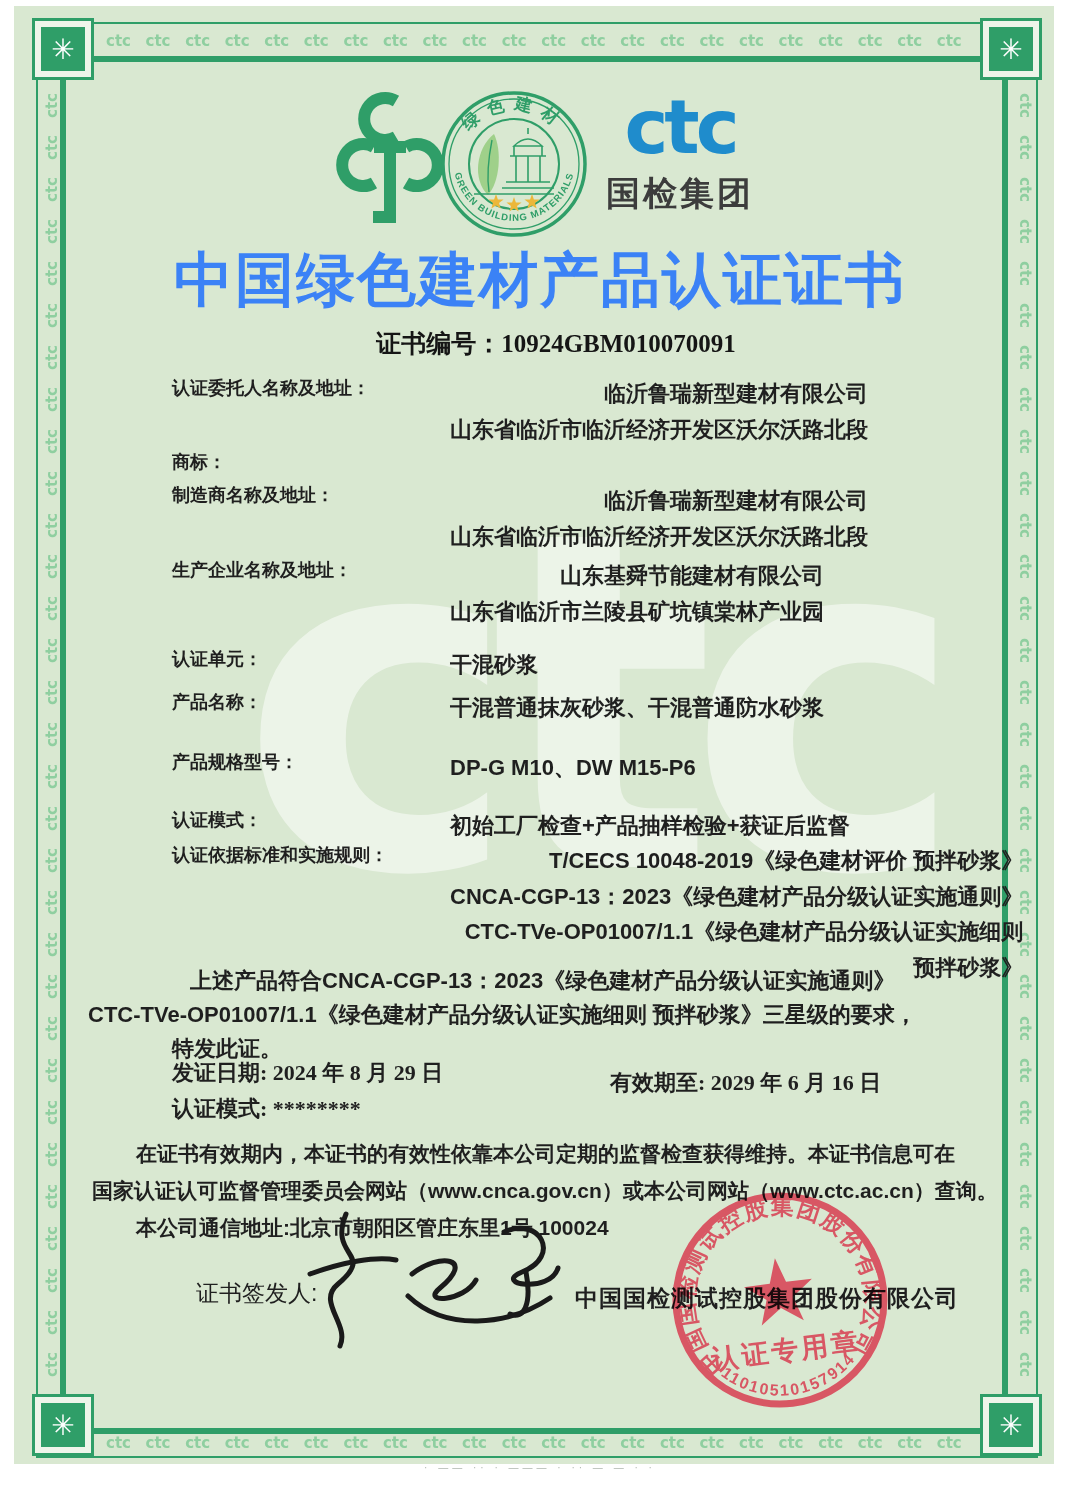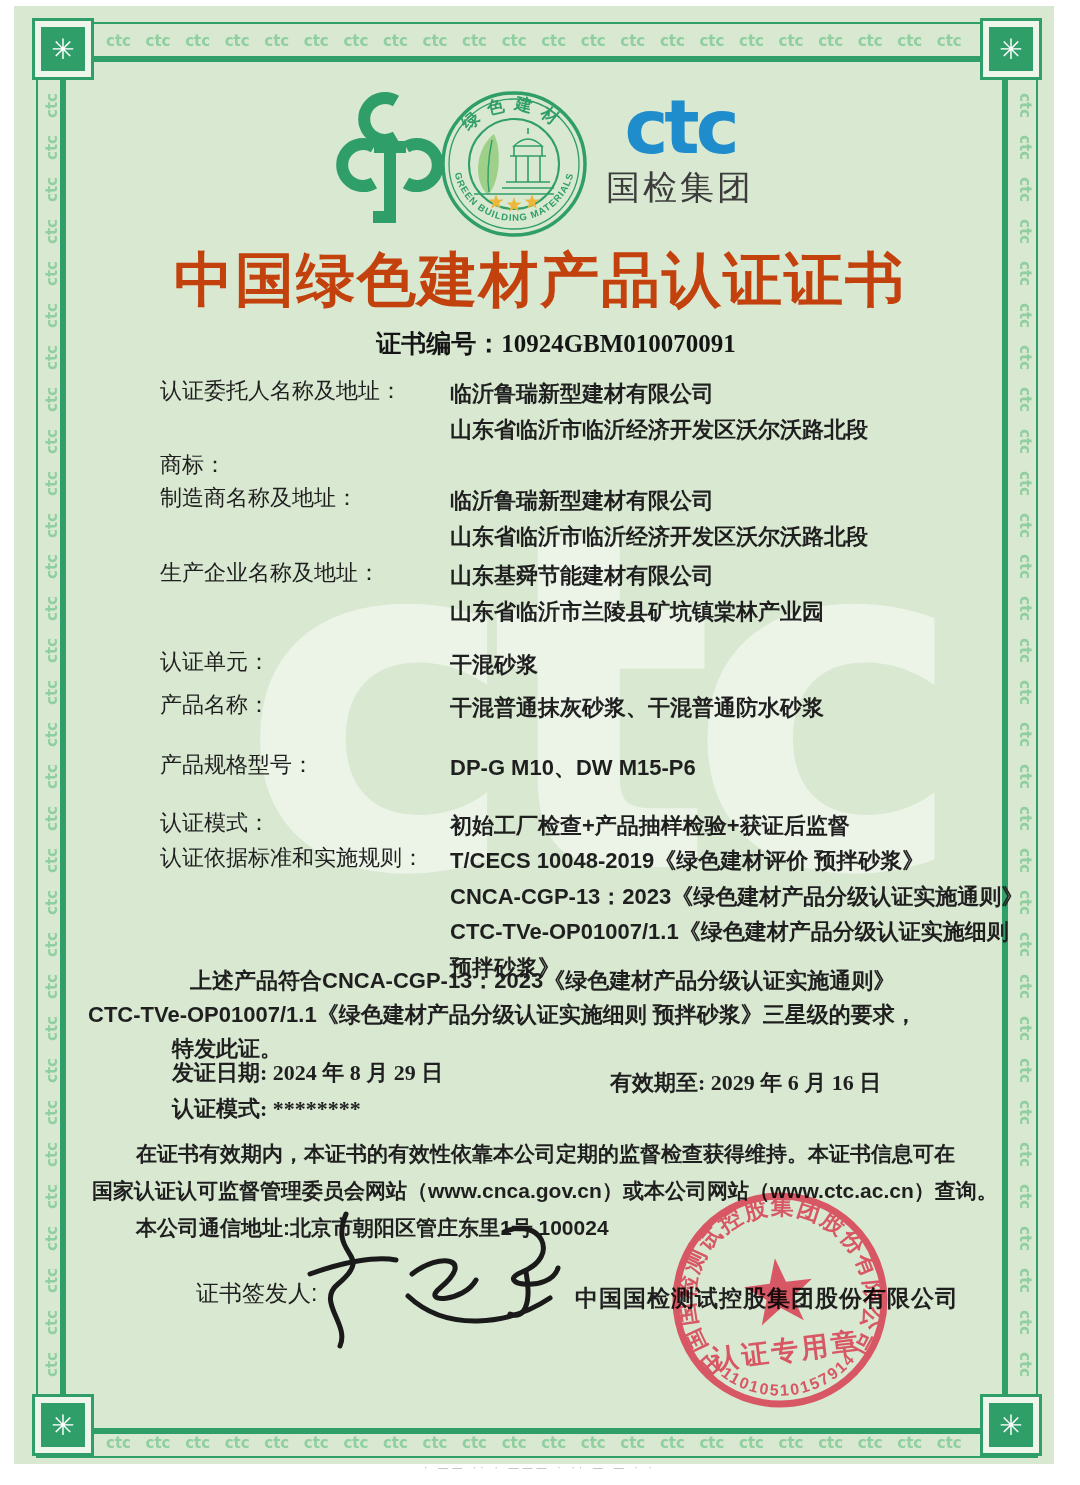--- a/index.html
+++ b/index.html
@@ -33,30 +33,30 @@
   .watermark{position:absolute;left:240px;top:470px;font-family:"DejaVu Sans",sans-serif;
              font-weight:800;font-size:470px;letter-spacing:-28px;color:rgba(255,255,255,0.5);
              z-index:1;line-height:1;user-select:none;}
   
   .content{position:absolute;inset:0;z-index:2;}
   .abs{position:absolute;}
   
   .ctc-logo-block{left:592px;top:96px;width:176px;text-align:center;}
   .ctc-word{font-family:"DejaVu Sans",sans-serif;font-weight:800;font-size:74px;line-height:0.85;
             color:#1f8ccc;letter-spacing:-4px;}
-  .ctc-sub{font-size:34px;font-weight:400;color:#3c3c3c;letter-spacing:3px;margin-top:6px;}
+  .ctc-sub{font-size:34px;font-weight:700;color:#3c3c3c;letter-spacing:3px;margin-top:12px;}
   
   .title{left:0;right:0;top:241px;text-align:center;font-family:"Liberation Serif",serif;
-         font-weight:900;font-size:59px;color:#c2410c;letter-spacing:2px;}
+         font-weight:900;font-size:59px;color:#3b82f6;letter-spacing:2px;}
   .cert-line{left:0;right:0;top:327px;text-align:center;font-family:"Liberation Serif",serif;
              font-weight:700;font-size:25px;color:#151515;padding-left:32px;}
   
   .row{left:0;right:0;}
-  .lbl{position:absolute;left:160px;font-size:22px;font-weight:400;white-space:nowrap;}
-  .val{position:absolute;left:450px;font-size:22px;font-weight:700;line-height:35.5px;white-space:nowrap;}
+  .lbl{position:absolute;left:172px;font-size:18px;font-weight:700;white-space:nowrap;}
+  .val{position:absolute;left:450px;font-size:22px;font-weight:700;line-height:35.5px;white-space:nowrap;text-align:right;}
   
   .stline{font-size:22px;font-weight:700;white-space:nowrap;}
   .noline{font-size:21px;font-weight:700;white-space:nowrap;}
   .dateline{font-family:"Liberation Serif",serif;font-weight:700;font-size:22px;white-space:nowrap;}
   
   .sig-label{left:196px;top:1278px;font-size:23px;font-weight:400;}
   .company{left:575px;top:1283px;font-size:23px;font-weight:700;letter-spacing:1px;}
   .sig-svg{left:288px;top:1200px;}
   .seal-svg{left:652px;top:1182px;mix-blend-mode:multiply;opacity:0.92;z-index:3;}
   .footer-faint{left:0;right:0;top:1462px;text-align:center;font-size:10px;letter-spacing:4px;

